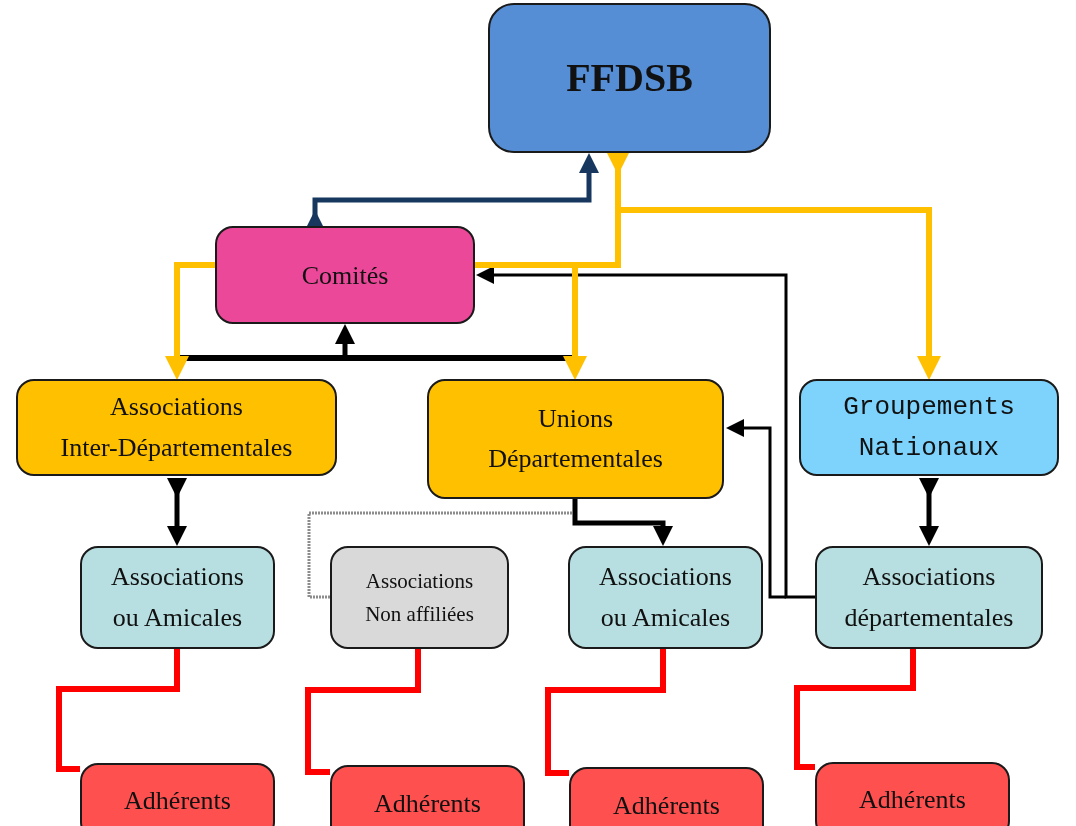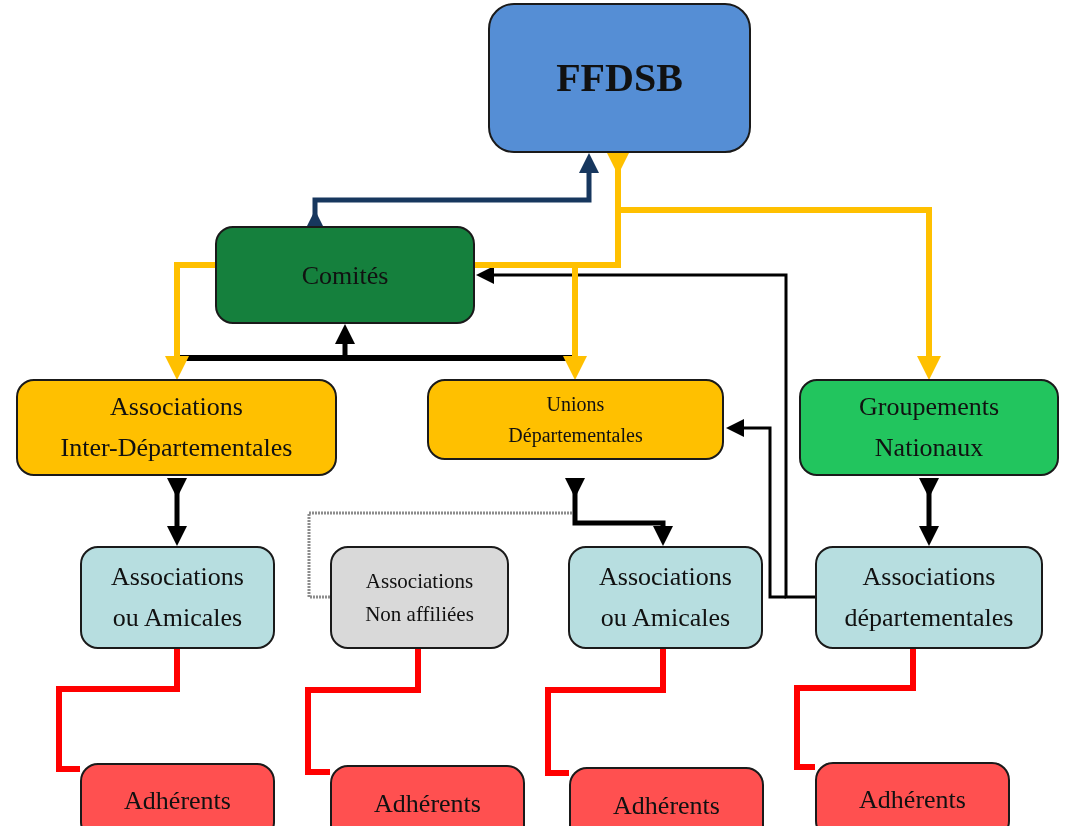--- a/index.html
+++ b/index.html
@@ -4,27 +4,27 @@
 <style>
   html, body { margin: 0; padding: 0; background: #ffffff; }
   body { width: 1076px; height: 826px; position: relative; overflow: hidden;
          font-family: "Liberation Serif", "DejaVu Serif", serif; color: #111; }
   #connectors { position: absolute; left: 0; top: 0; width: 1076px; height: 826px; }
   .node { position: absolute; box-sizing: border-box; border: 2px solid #1a1a1a;
           border-radius: 18px; display: flex; flex-direction: column;
           align-items: center; justify-content: center; text-align: center;
           line-height: 1.55; }
   .node span { display: block; white-space: nowrap; }
-  .n-top { left: 488px; top: 3px; width: 263px; height: 150px; background: #558ed5;
+  .n-top { left: 488px; top: 3px; width: 283px; height: 150px; background: #558ed5;
            font-weight: bold; font-size: 40px; border-radius: 26px; }
-  .n-cr { left: 215px; top: 226px; width: 260px; height: 98px; background: #15803d;
+  .n-cr { left: 215px; top: 226px; width: 260px; height: 98px; background: #ec4899;
           font-size: 26px; line-height: 1.5; }
   .n-aid { left: 16px; top: 379px; width: 321px; height: 97px; background: #ffc000; font-size: 26px; }
-  .n-ud { left: 427px; top: 379px; width: 297px; height: 81px; background: #ffc000; font-size: 20px; }
-  .n-gn { left: 799px; top: 379px; width: 260px; height: 97px; background: #22c55e; font-size: 26px; }
+  .n-ud { left: 427px; top: 379px; width: 297px; height: 120px; background: #ffc000; font-size: 26px; }
+  .n-gn { left: 799px; top: 379px; width: 260px; height: 97px; background: #7dd3fc; font-size: 26px; font-family: Liberation Mono, monospace; }
   .n-aa1 { left: 80px; top: 546px; width: 195px; height: 103px; background: #b7dee0; font-size: 26px; }
   .n-na { left: 330px; top: 546px; width: 179px; height: 103px; background: #d9d9d9; font-size: 21px; }
   .n-aa2 { left: 568px; top: 546px; width: 195px; height: 103px; background: #b7dee0; font-size: 26px; }
   .n-ad { left: 815px; top: 546px; width: 228px; height: 103px; background: #b7dee0; font-size: 26px; }
   .n-adh { background: #ff5050; font-size: 26px; height: 77px; margin-top: 33px; }
   .n-adh1 { left: 80px; top: 730px; width: 195px; }
   .n-adh2 { left: 330px; top: 732px; width: 195px; height: 78px; }
   .n-adh3 { left: 569px; top: 734px; width: 195px; height: 78px; }
   .n-adh4 { left: 815px; top: 729px; width: 195px; }
 </style>

